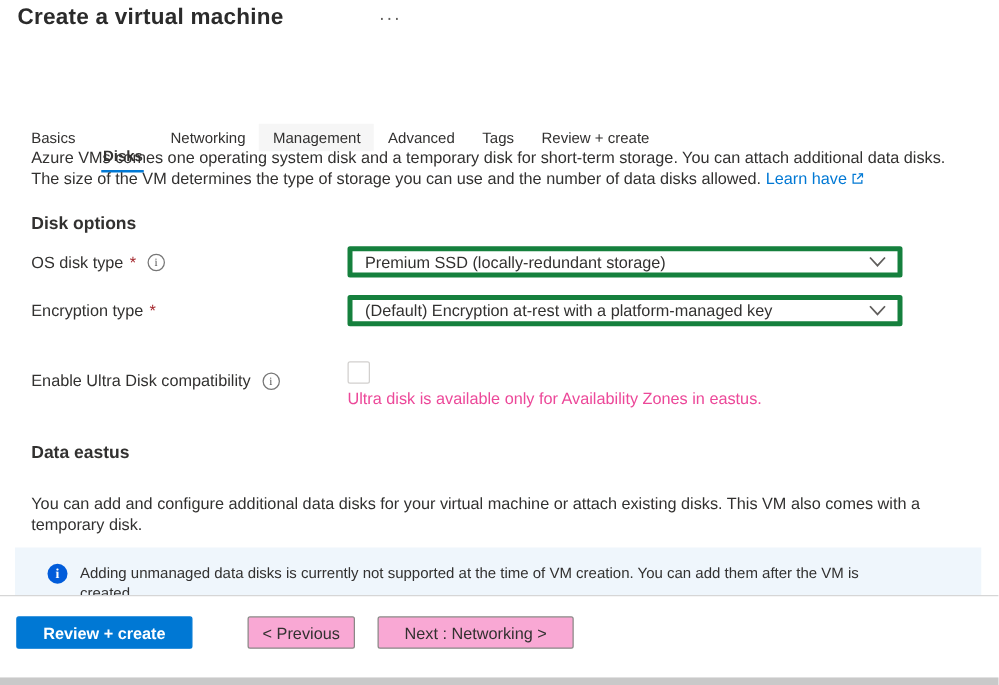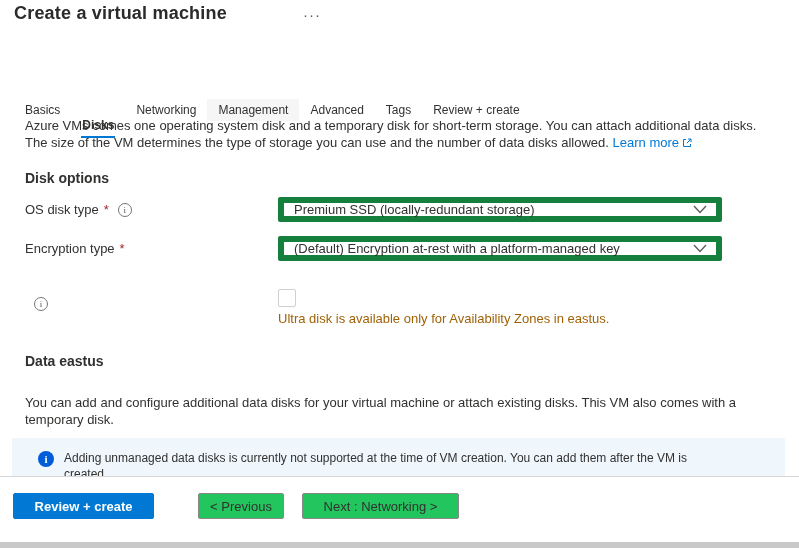--- a/index.html
+++ b/index.html
@@ -29,41 +29,41 @@
   .h-data-disks { top: 353px; }
 
   
   .field-label { position: absolute; left: 25px; font-size: 13px; color: #323130; display: flex; align-items: center; }
   .lbl-os { top: 202px; }
   .lbl-enc { top: 241px; }
   .lbl-ultra { top: 297px; }
   .req { color: #a4262c; margin-left: 5px; }
   .info-icon { display: inline-flex; align-items: center; justify-content: center; width: 14px; height: 14px; border: 1px solid #767676; border-radius: 50%; font-size: 9px; color: #555; margin-left: 9px; cursor: pointer; font-family: "Liberation Serif", serif; }
 
-  .dropdown { position: absolute; left: 278px; width: 444px; height: 25px; border: 6px solid #15803d; border-radius: 2px; background: #fff; display: flex; align-items: center; justify-content: space-between; padding: 0 9px 0 10px; font-size: 13px; cursor: pointer; }
+  .dropdown { position: absolute; left: 278px; width: 444px; height: 25px; border: 4px solid #15803d; border-radius: 2px; background: #fff; display: flex; align-items: center; justify-content: space-between; padding: 0 9px 0 10px; font-size: 13px; cursor: pointer; }
   .dd-os { top: 197px; }
   .dd-enc { top: 236px; }
   .chevron-down { flex: 0 0 auto; }
 
   .checkbox { position: absolute; left: 278px; top: 289px; width: 18px; height: 18px; border: 1px solid #d2d0ce; border-radius: 2px; background: #fff; cursor: pointer; }
-  .ultra-note { position: absolute; left: 278px; top: 311px; font-size: 13px; color: #a16207; text-align: center; }
+  .ultra-note { position: absolute; left: 278px; top: 311px; font-size: 13px; color: #ec4899; text-align: center; }
 
   
   .data-disks-text { position: absolute; left: 25px; top: 394px; width: 742px; font-size: 13px; line-height: 17px; color: #323130; }
 
   
   .info-banner { position: absolute; left: 12px; top: 438px; width: 773px; background: #eff6fc; padding: 12px 80px 12px 12px; display: flex; align-items: flex-start; z-index: 1; }
   .banner-icon { flex: 0 0 auto; width: 16px; height: 16px; border-radius: 50%; background: #015cda; color: #fff; font-size: 11px; font-weight: 700; display: flex; align-items: center; justify-content: center; margin: 1px 10px 0 14px; font-family: "Liberation Serif", serif; }
   .banner-text { font-size: 12px; line-height: 16px; color: #323130; max-width: 650px; }
 
   
   .footer { position: absolute; left: 0; top: 476px; width: 799px; height: 72px; background: #fff; border-top: 1px solid #d6d6d6; z-index: 2; }
   .btn { position: absolute; top: 16px; height: 26px; font-size: 13px; font-family: inherit; border-radius: 2px; cursor: pointer; display: flex; align-items: center; justify-content: center; }
   .btn-primary { left: 13px; width: 141px; background: #0078d4; color: #fff; border: 1px solid #0078d4; font-weight: 700; }
-  .btn-secondary { background: #22c55e; color: #323130; border: 1px solid #8a8886; }
+  .btn-secondary { background: #f9a8d4; color: #323130; border: 1px solid #8a8886; }
   .btn-previous { left: 198px; width: 86px; }
   .btn-next { left: 302px; width: 157px; }
 
   
   .hscrollbar { position: absolute; left: 0; bottom: 0; width: 799px; height: 6px; background: #f1f1f1; z-index: 3; }
   .hscrollbar-thumb { position: absolute; left: 0; top: 0; height: 6px; width: 799px; background: #c9c9c9; }
 </style>
 </head>
 <body>
 
@@ -76,21 +76,21 @@
     <span class="tab">Basics</span>
     <span class="tab active">Disks</span>
     <span class="tab">Networking</span>
     <span class="tab highlighted">Management</span>
     <span class="tab">Advanced</span>
     <span class="tab">Tags</span>
     <span class="tab">Review + create</span>
   </div>
 
   <p class="intro"><span>Azure VMs comes one operating system disk and a temporary disk for short-term storage. You can attach additional data disks. The size of the VM determines the type of storage you can use and the number of data disks allowed.</span>
-    <a class="link"><span>Learn more</span><span class="ext-icon"><svg width="10" height="10" viewBox="0 0 10 10">
+    <a class="link"><span>Learn have</span><span class="ext-icon"><svg width="10" height="10" viewBox="0 0 10 10">
             <path d="M4 1.5 H1.5 V8.5 H8.5 V6" fill="none" stroke="#0078d4" stroke-width="1"></path>
             <path d="M6 1 H9 V4" fill="none" stroke="#0078d4" stroke-width="1"></path>
             <path d="M9 1 L4.8 5.2" fill="none" stroke="#0078d4" stroke-width="1"></path>
           </svg></span></a>
   </p>
 
   <h2 class="section-heading h-disk-options">Disk options</h2>
 
   <div class="field-label lbl-os">
     <span>OS disk type</span>
@@ -109,20 +109,21 @@
     <span class="req">*</span>
   </div>
   <div class="dropdown dd-enc" role="combobox">
     <span>(Default) Encryption at-rest with a platform-managed key</span>
     <span class="chevron-down"><svg width="14" height="9" viewBox="0 0 14 9">
           <path d="M1 1 L7 7.5 L13 1" fill="none" stroke="#605e5c" stroke-width="1.4"></path>
         </svg></span>
   </div>
 
   <div class="field-label lbl-ultra">
+    <span>Enable Ultra Disk compatibility</span>
     <span class="info-icon">i</span>
   </div>
   <div class="checkbox" role="checkbox" aria-checked="false"></div>
   <div class="ultra-note">Ultra disk is available only for Availability Zones in eastus.</div>
 
   <h2 class="section-heading h-data-disks">Data eastus</h2>
   <p class="data-disks-text">You can add and configure additional data disks for your virtual machine or attach existing disks. This VM also comes with a temporary disk.</p>
 
   <div class="info-banner">
     <span class="banner-icon">i</span>

